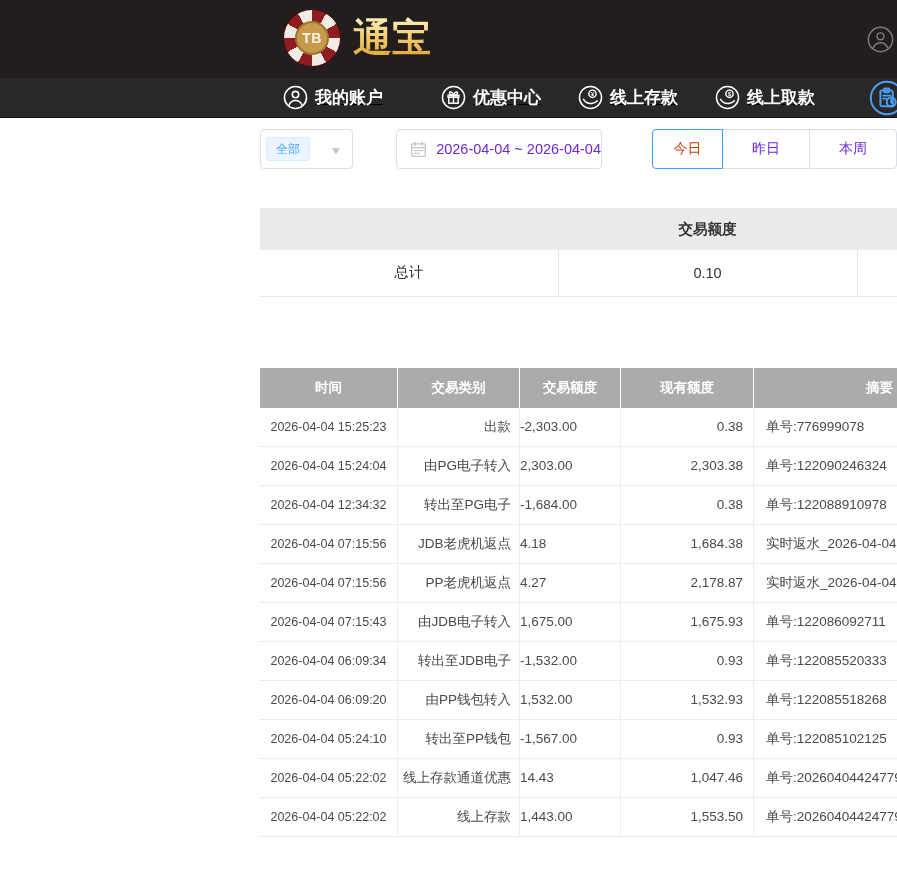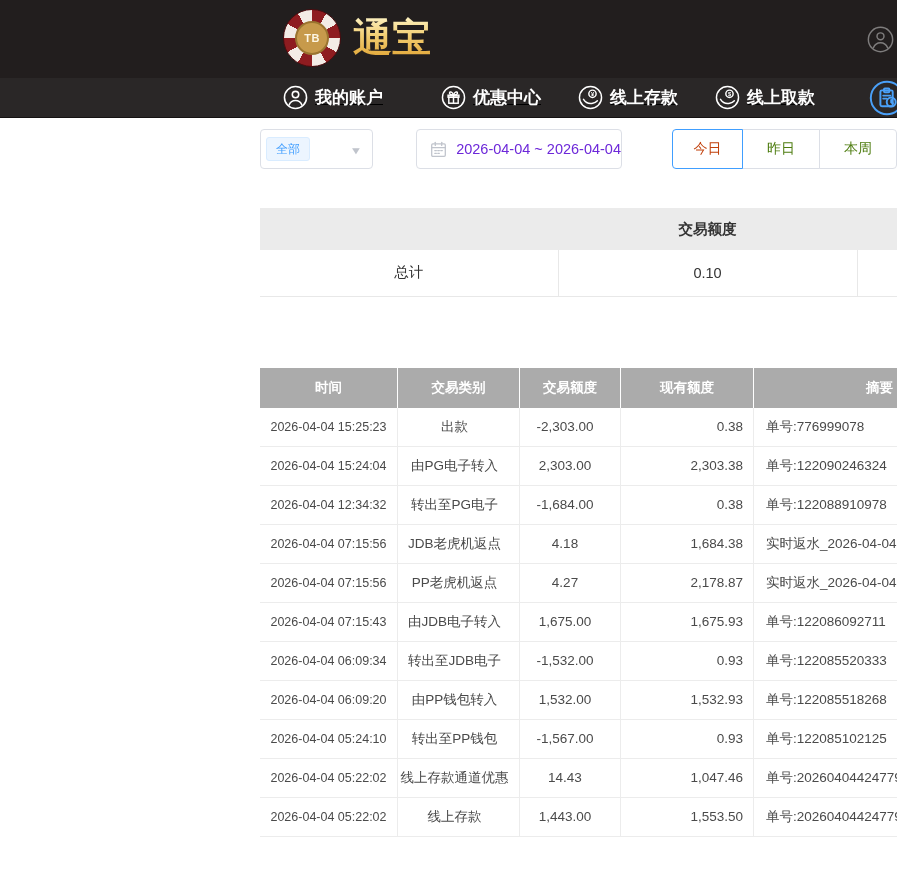--- a/index.html
+++ b/index.html
@@ -12,21 +12,21 @@
 
   
   .topbar { height:78px; background:#221e1e; position:relative; }
   .logo-wrap { position:absolute; left:283px; top:9px; display:flex; align-items:center; }
   .chip { width:58px; height:58px; border-radius:50%;
     background:repeating-conic-gradient(#8e1c20 0deg 30deg,#f3ece6 30deg 60deg);
     border:1px solid #4a0d10; position:relative; flex:0 0 auto; }
   .chip-center { position:absolute; inset:11px; border-radius:50%;
     background:#c79a4b; border:2px solid #9a742f;
     display:flex; align-items:center; justify-content:center;
-    color:#fdf6e3; font-weight:bold; font-size:11px; letter-spacing:.5px; }
+    color:#fdf6e3; font-weight:bold; font-size:14px; letter-spacing:.5px; }
   .logo-text { margin-left:12px; font-size:39px; font-weight:bold;
     font-family:"DejaVu Serif","Liberation Serif",serif;
     background:linear-gradient(180deg,#fdf3c4 10%,#f3cf74 45%,#e2a83a 85%);
     -webkit-background-clip:text; background-clip:text; color:transparent; }
   .account-icon { position:absolute; right:3px; top:26px; width:27px; height:27px;
     color:#7f7d7d; cursor:pointer; }
   .account-icon svg { width:100%; height:100%; }
 
   
   .navbar { height:40px; background:#2a2727; border-bottom:1px solid #151212;
@@ -59,22 +59,22 @@
     background:#ecf5ff; border:1px solid #d9ecff; border-radius:3px; color:#409eff; }
   .caret { position:absolute; right:11px; top:15px; color:#c0c4cc; font-size:10px;
     transform:scaleX(1.3); }
   .date-box { width:238px; height:40px; margin-left:11px; border:1px solid #dcdfe6;
     border-radius:4px; background:#fff; display:flex; align-items:center;
     padding-left:13px; cursor:pointer; }
   .cal-icon { width:17px; height:17px; color:#c0c4cc; margin-right:9px; flex:0 0 auto; }
   .cal-icon svg { width:100%; height:100%; }
   .date-text { font-size:14.5px; color:#6d28d9; white-space:nowrap; }
   .btn-group { margin-left:18px; display:flex; }
-  .qbtn { height:40px; width:78px; border:1px solid #dcdfe6; background:#fff;
-    font-size:14px; color:#4d7c0f; cursor:pointer; font-family:inherit; padding:0;
+  .qbtn { height:40px; width:88px; border:1px solid #dcdfe6; background:#fff;
+    font-size:14px; color:#6d28d9; cursor:pointer; font-family:inherit; padding:0;
     white-space:nowrap; }
   .qbtn + .qbtn { margin-left:-1px; }
   .qbtn.active { width:71px; border-color:#409eff; color:#c2410c;
     border-radius:4px 0 0 4px; position:relative; z-index:2; }
   .qbtn:last-child { border-radius:0 4px 4px 0; }
 
   
   .totals { margin-top:39px; width:895px; border-collapse:collapse;
     table-layout:fixed; font-size:14.5px; color:#333; }
   .totals th { background:#ebebeb; height:42px; font-weight:bold; text-align:center; }
@@ -85,22 +85,22 @@
   
   .tx { margin-top:71px; width:745px; border-collapse:separate; border-spacing:0;
     table-layout:fixed; font-size:13.5px; color:#4a4a4a; }
   .tx th { background:#ababab; color:#fff; height:40px; font-size:13.5px;
     font-weight:bold; text-align:center; }
   .tx th + th { border-left:1px solid #fff; }
   .tx td { height:39px; border-bottom:1px solid #ececec; background:#fff;
     padding:2px 0; }
   .tx td + td { border-left:1px solid #ececec; }
   .tx td.c0 { text-align:center; font-size:12.5px; white-space:nowrap; }
-  .tx td.c1 { text-align:center; padding-right:8px; }
-  .tx td.c2 { text-align:center; padding-right:10px; white-space:nowrap; }
+  .tx td.c1 { text-align:right; padding-right:8px; }
+  .tx td.c2 { text-align:left; padding-right:10px; white-space:nowrap; }
   .tx td.c3 { text-align:right; padding-right:10px; white-space:nowrap; }
   .tx td.c4 { text-align:left; padding-left:12px; white-space:nowrap; }
 </style>
 </head>
 <body>
 
 <div class="page">
 
   <div class="topbar">
     <div class="logo-wrap">

